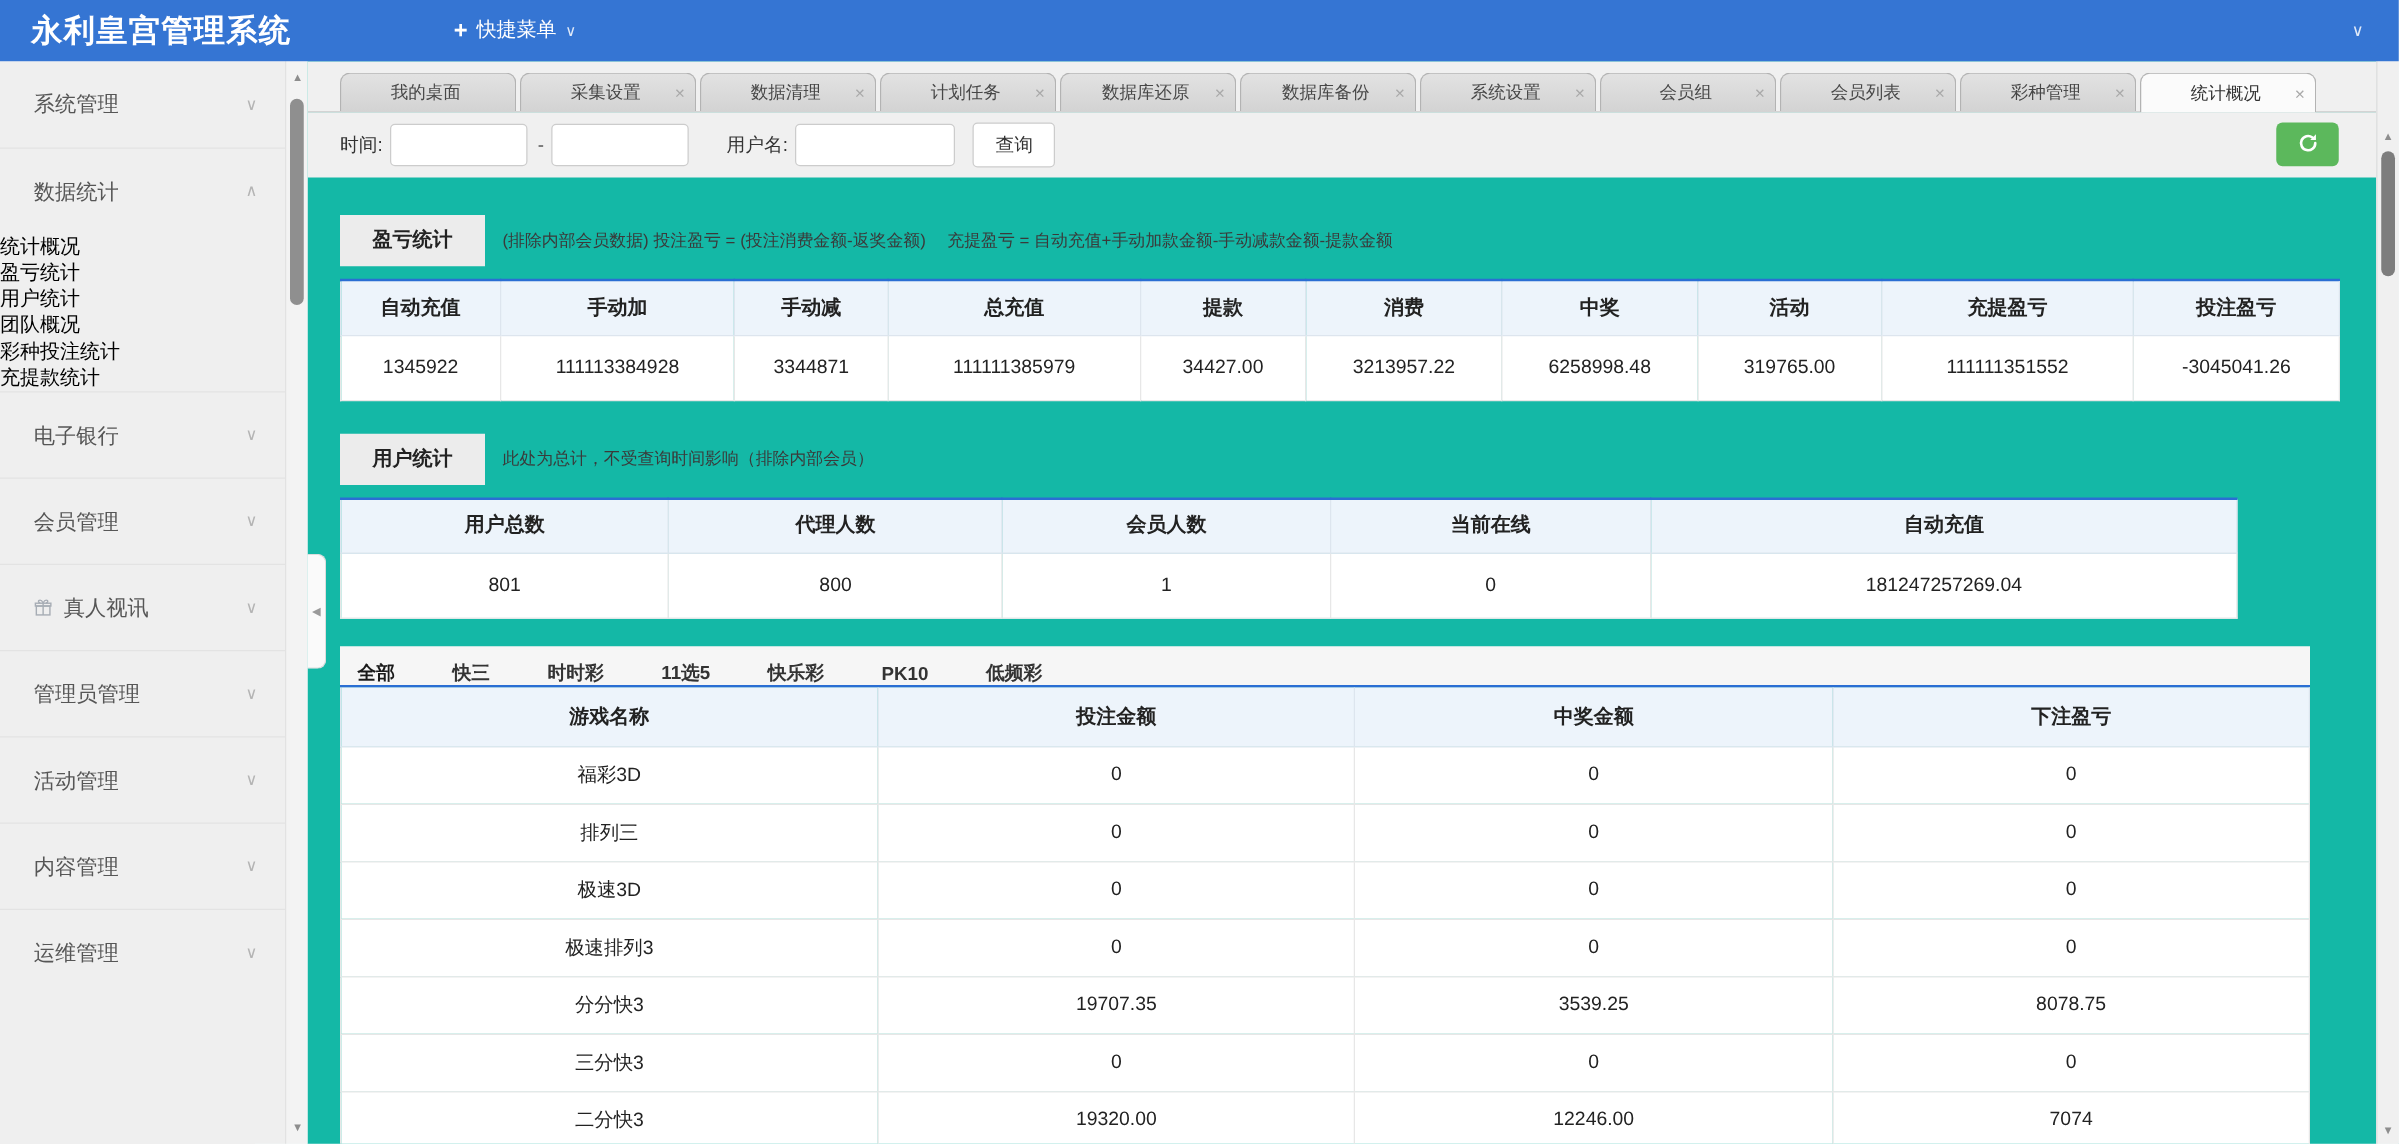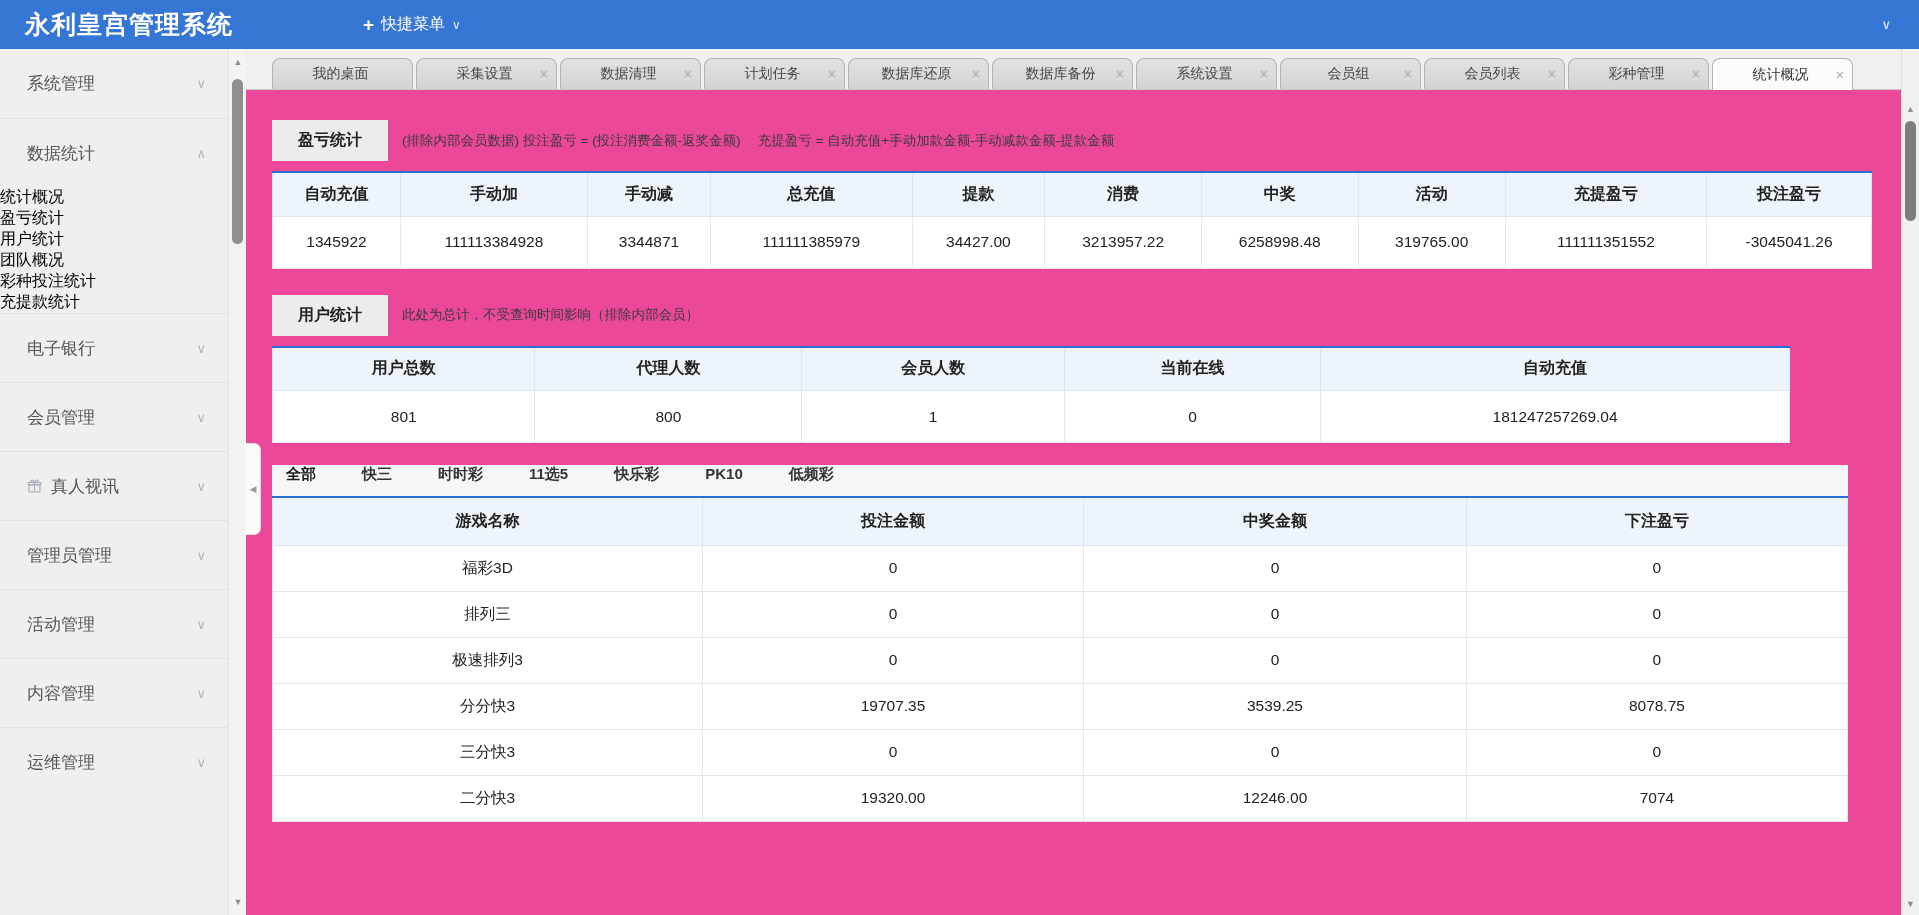--- a/index.html
+++ b/index.html
@@ -33,21 +33,21 @@
   .side-scroll .arr.down { bottom:8px; }
   .side-scroll .thumb { position:absolute; left:3px; width:11px; top:30px; height:165px;
     background:#8f8f8f; border-radius:6px; cursor:pointer; }
 
   .collapse-handle { position:absolute; left:246px; top:443px; width:15px; height:92px;
     background:#fafafa; border:1px solid #ddd; border-left:none; border-radius:0 7px 7px 0;
     display:flex; align-items:center; justify-content:center; color:#9a9a9a; font-size:9px;
     cursor:pointer; z-index:7; }
 
   
-  .main { position:absolute; left:246px; top:49px; right:18px; bottom:0; background:#ec4899; overflow:hidden; }
+  .main { position:absolute; left:246px; top:49px; right:18px; bottom:0; background:#14b8a6; overflow:hidden; }
   .tabstrip { position:relative; height:41px; background:#f0f0f0; padding-left:26px;
     display:flex; align-items:flex-end; border-bottom:1px solid #c9c9c9; }
   .tab { position:relative; height:31px; min-width:141px; margin-right:3px;
     background:linear-gradient(#e2e2e2,#d3d3d3); border:1px solid #b3b3b3; border-bottom:none;
     border-radius:8px 8px 0 0; display:flex; align-items:center; justify-content:center;
     font-size:14px; color:#474747; cursor:pointer; padding:0 22px 0 18px; }
   .tab .close { position:absolute; right:8px; top:50%; transform:translateY(-50%);
     color:#a9a9a9; font-size:14px; cursor:pointer; line-height:1; }
   .tab.active { background:#fbfbfb; margin-bottom:-1px; height:32px; color:#333; }
 
@@ -76,21 +76,21 @@
     border:1px solid #dde5ee; border-top:none; font-weight:bold; text-align:center; }
   table.stat td { height:52px; font-size:15.5px; color:#222; text-align:center;
     border:1px solid #e7e7e7; background:#fff; }
   table.profit { max-width:1600px; }
   table.users  { max-width:1518px; }
   table.games  { max-width:1576px; margin-top:0; }
   table.games th { height:47px; }
   table.games td { height:46px; }
 
   .gametabs { margin-top:22px; max-width:1576px; background:#f6f6f6;
-    border-bottom:2px solid #2a6ed3; padding:0 0 0 14px; display:flex; align-items:flex-start; height:33px; }
+    border-bottom:2px solid #2a6ed3; padding:0 0 0 14px; display:flex; align-items:flex-end; height:33px; }
   .gametab { font-size:15px; font-weight:bold; color:#333; margin-right:46px; cursor:pointer; }
   .gametab.active { color:#1a1a1a; }
 
   
   .main-scroll { position:absolute; right:0; top:49px; width:18px; bottom:0;
     background:#f0f0f0; border-left:1px solid #ddd; z-index:6; }
   .main-scroll .arr { position:absolute; left:0; width:17px; text-align:center;
     color:#8d8d8d; font-size:9px; cursor:pointer; }
   .main-scroll .arr.up { top:55px; }
   .main-scroll .arr.down { bottom:6px; }
@@ -272,20 +272,37 @@
         <span class="close">×</span>
       </div>
 
       <div class="tab active">
         <span>统计概况</span>
         <span class="close">×</span>
       </div>
 
   </div>
 
+  <div class="formstrip">
+    <label>时间:</label>
+    <input type="text" style="">
+    <span class="dash">-</span>
+    <input type="text" style="">
+    <label class="user-label">用户名:</label>
+    <input type="text" class="user" style="">
+    <button class="btn-query">查询</button>
+    <button class="btn-refresh">
+      <span>
+        <svg width="19" height="19" viewBox="0 0 20 20">
+          <path d="M16 10 A6 6 0 1 1 13.6 5.2" fill="none" stroke="#fff" stroke-width="2.2" stroke-linecap="round"></path>
+          <path d="M16.6 2.6 L16.6 7.4 L11.8 7.4 Z" fill="#fff"></path>
+        </svg>
+      </span>
+    </button>
+  </div>
 
   <div class="content">
 
     <div class="section-head">
       <div class="section-title">盈亏统计</div>
       <div class="section-note">(排除内部会员数据) 投注盈亏 = (投注消费金额-返奖金额)　 充提盈亏 = 自动充值+手动加款金额-手动减款金额-提款金额</div>
     </div>
     <table class="stat profit">
       <colgroup>
         <col style="width:8%">
@@ -456,20 +473,26 @@
             <td>0</td>
           </tr>
 
           <tr>
             <td>排列三</td>
             <td>0</td>
             <td>0</td>
             <td>0</td>
           </tr>
 
+          <tr>
+            <td>极速3D</td>
+            <td>0</td>
+            <td>0</td>
+            <td>0</td>
+          </tr>
 
           <tr>
             <td>极速排列3</td>
             <td>0</td>
             <td>0</td>
             <td>0</td>
           </tr>
 
           <tr>
             <td>分分快3</td>

